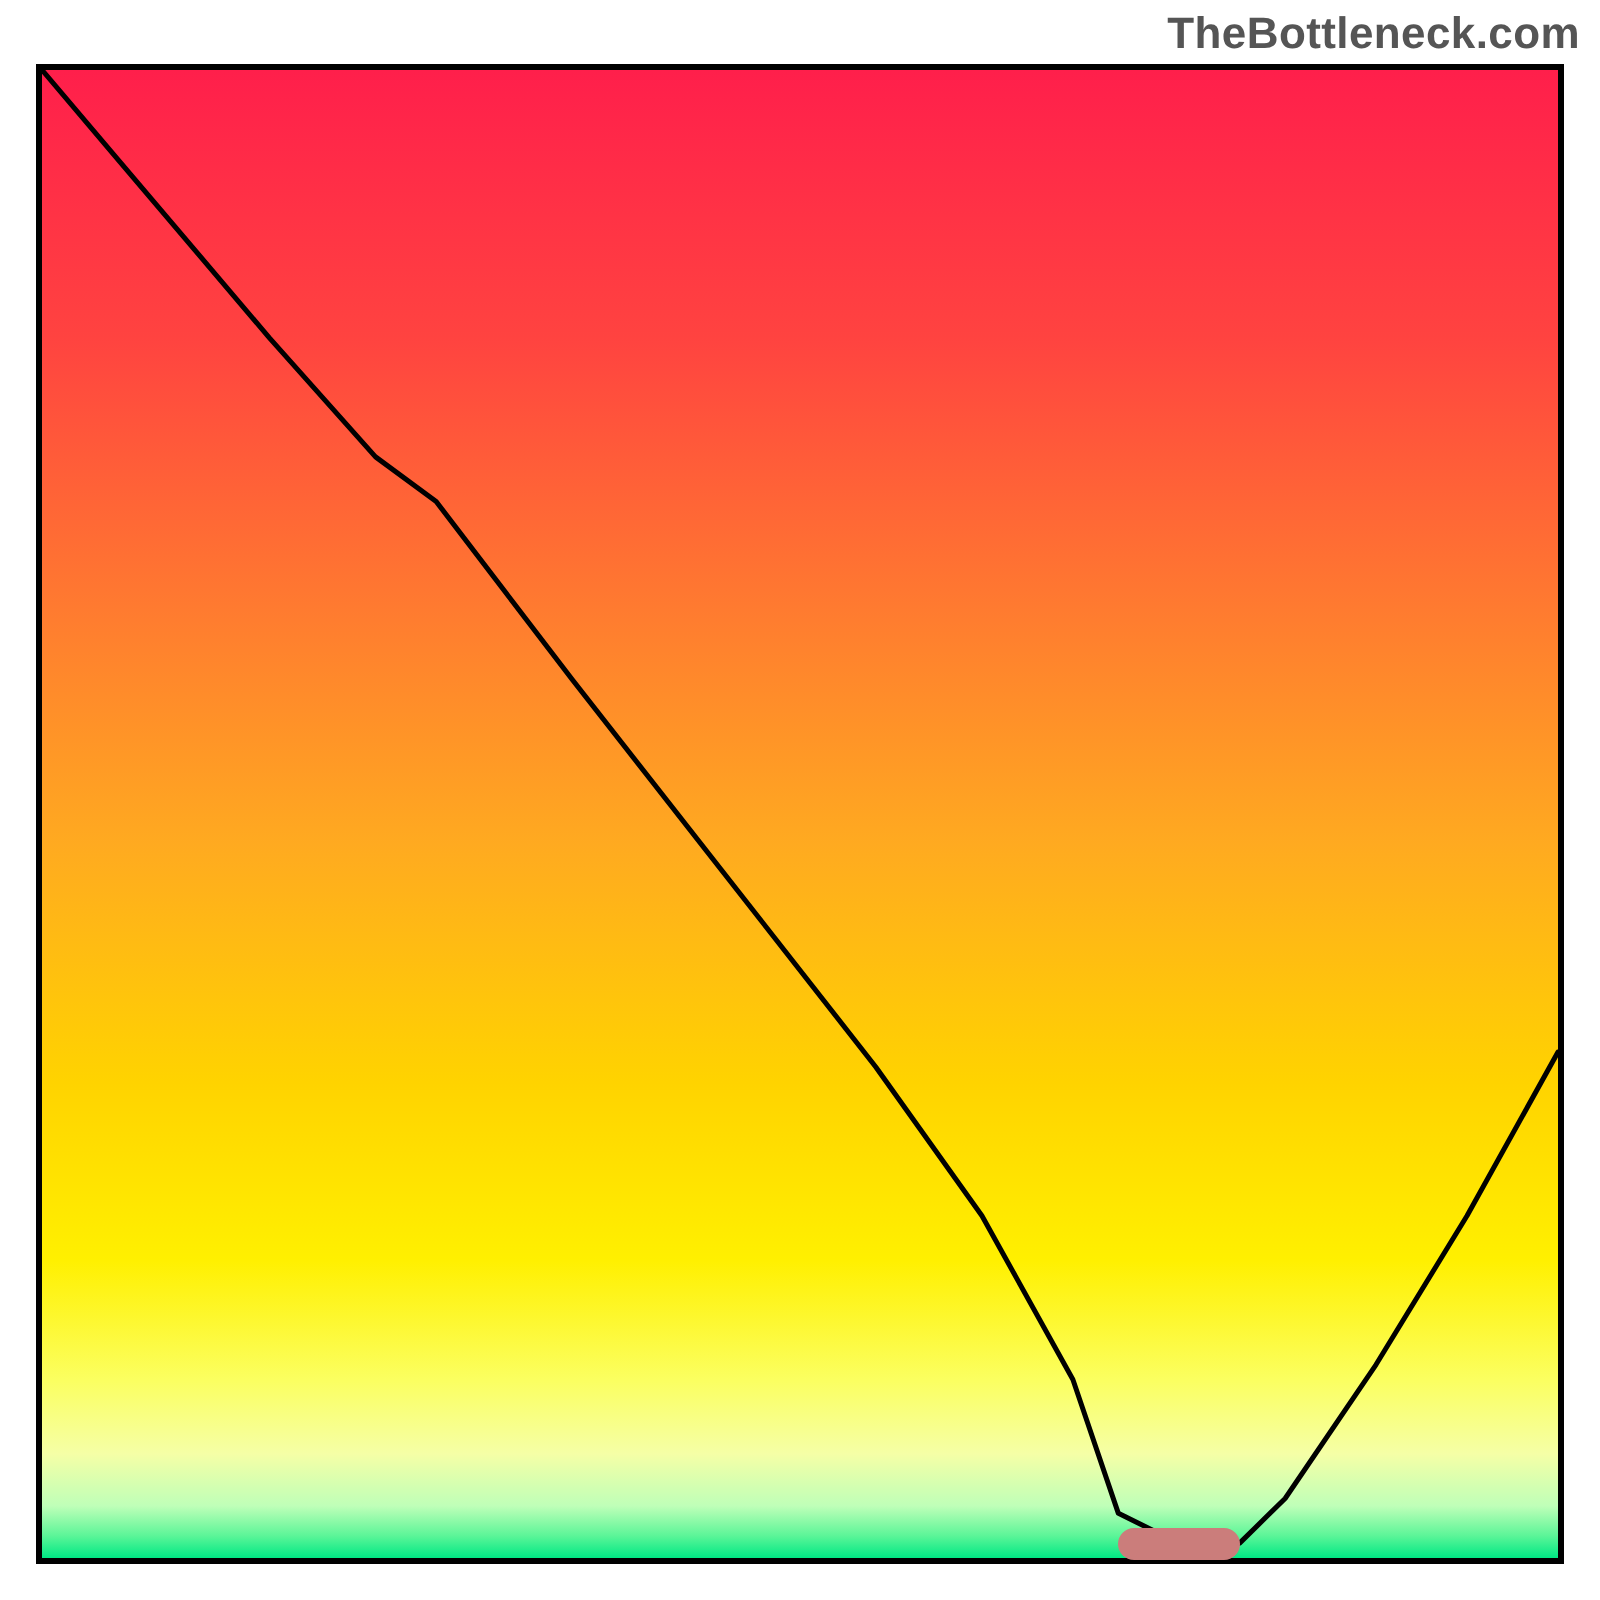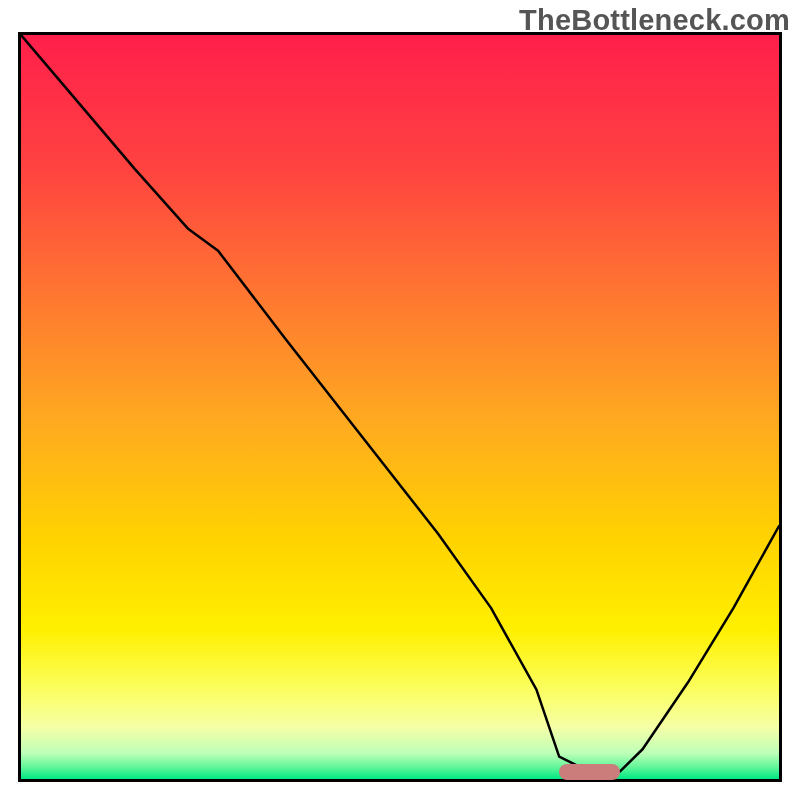--- a/index.html
+++ b/index.html
@@ -13,21 +13,21 @@
   }
   .container {
     position: relative;
     width: 800px;
     height: 800px;
   }
   .watermark {
     position: absolute;
     top: 4px;
     right: 10px;
-    font-size: 29px;
+    font-size: 22px;
     font-weight: bold;
     color: #555;
     letter-spacing: 0.2px;
     z-index: 30;
   }
   .plot-area {
     position: absolute;
     left: 18px;
     top: 32px;
     width: 764px;

